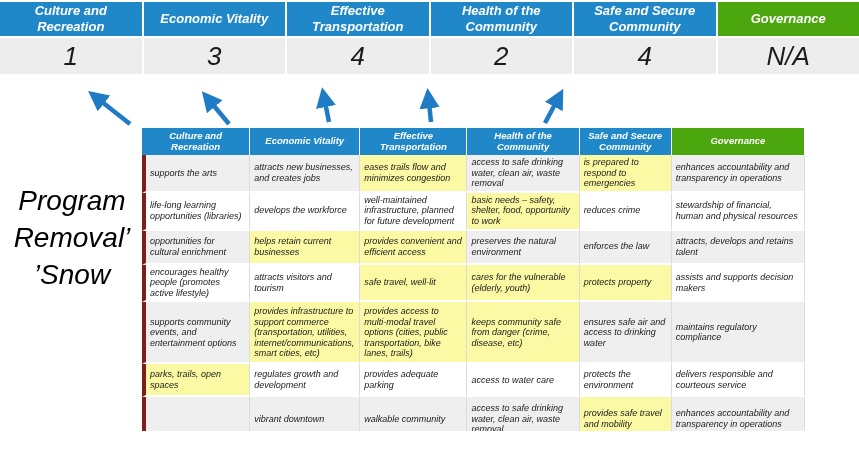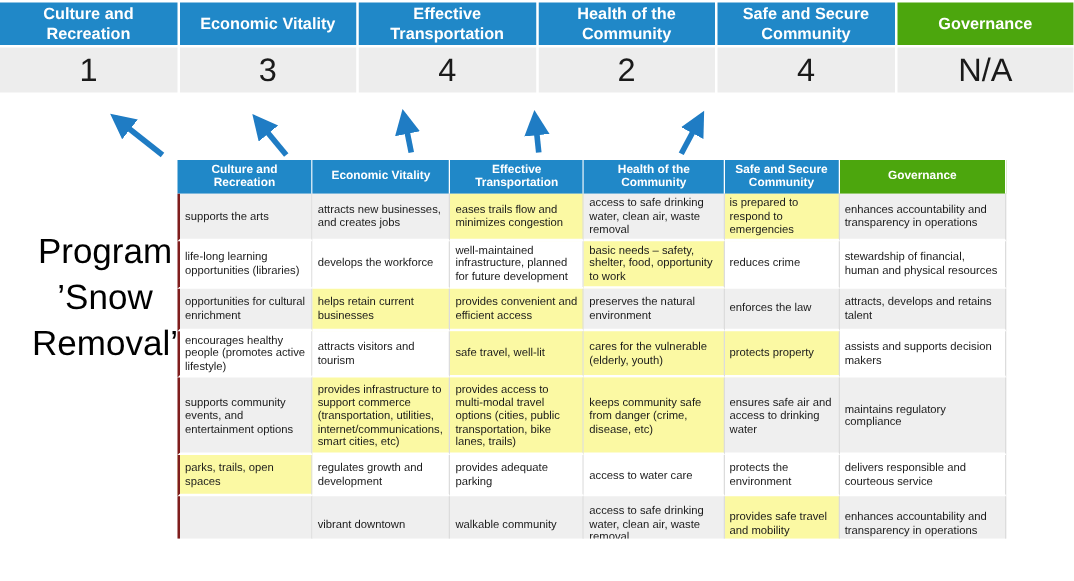--- a/index.html
+++ b/index.html
@@ -1,18 +1,18 @@
 <!DOCTYPE html>
 <html style="--blue: #2088C8; --green: #4CA60D; --arrow: #1F7CC4; --score_bg: #EDEDED; --row_alt: #EFEFEF; --highlight: #FBF9A3;"><head>
 <meta charset="utf-8">
 <style>
   * { margin:0; padding:0; box-sizing:border-box; }
   html,body { background:#fff; }
   body { font-family:"Liberation Sans", sans-serif; }
-  #slide { position:relative; width:859px; height:431px; background:#fff; overflow:hidden; }
+  #slide { position:relative; width:859px; height:431px; background:#fff; overflow:hidden;font-style:italic; }
 
   
   #score-table {
     position:absolute; left:0; top:2px; width:859px;
     display:grid; grid-template-columns:repeat(6,1fr);
     grid-template-rows:34px 36px; gap:2px; background:#fff;
   }
   .score-head {
     background:var(--blue); color:#fff; font-weight:bold; font-size:13px;
     display:flex; align-items:center; justify-content:center; text-align:center;
@@ -22,21 +22,21 @@
   .score-val {
     background:var(--score_bg); color:#1a1a1a; font-size:26px;
     display:flex; align-items:center; justify-content:center;
   }
 
   
   #arrows { position:absolute; left:0; top:0; width:859px; height:465px; pointer-events:none; color:var(--arrow); }
 
   
   #program-label {
-    position:absolute; left:12px; top:183px; width:144px;
+    position:absolute; left:0; top:183px; width:144px;
     text-align:center; font-size:28px; color:#000; line-height:1.32;
   }
 
   
   #matrix {
     position:absolute; left:142px; top:128px; width:663px;
     border-collapse:separate; border-spacing:0; table-layout:fixed;
   }
   #matrix th {
     background:var(--blue); color:#fff; font-weight:bold; font-size:9.5px;
@@ -45,21 +45,21 @@
   }
   #matrix th.green { background:var(--green); }
   #matrix th:nth-child(1){width:108px} #matrix th:nth-child(2){width:110px}
   #matrix th:nth-child(3){width:107px} #matrix th:nth-child(4){width:112px}
   #matrix th:nth-child(5){width:92px}  #matrix th:nth-child(6){width:133px}
   #matrix td {
     font-size:9px; color:#1a1a1a; line-height:1.18; vertical-align:middle;
     padding:2px 4px; background:#fff;
     border-right:1px solid #dcdcdc; border-bottom:2px solid #fff;
   }
-  #matrix td:first-child { border-left:2px solid #7f1d1d; }
+  #matrix td:first-child { border-left:4px solid #7f1d1d; }
   #matrix tbody tr:nth-child(odd) td { background:var(--row_alt); }
   #matrix tbody tr:last-child td { border-bottom:1px solid #dcdcdc; }
   #matrix td.hl { background:var(--highlight) !important; }
   #matrix tbody tr:nth-child(1){height:33px} #matrix tbody tr:nth-child(2){height:34px}
   #matrix tbody tr:nth-child(3){height:34px} #matrix tbody tr:nth-child(4){height:34px}
   #matrix tbody tr:nth-child(5){height:62px} #matrix tbody tr:nth-child(6){height:33px}
   #matrix tbody tr:nth-child(7){height:45px} #matrix tbody tr:nth-child(8){height:32px}
 </style>
 </head>
 <body>
@@ -91,22 +91,22 @@
       <line x1="130" y1="124" x2="92" y2="94" marker-end="url(#ah)"></line>
       <line x1="229" y1="124" x2="205" y2="95" marker-end="url(#ah)"></line>
       <line x1="329" y1="122" x2="323" y2="92" marker-end="url(#ah)"></line>
       <line x1="431" y1="122" x2="428" y2="93" marker-end="url(#ah)"></line>
       <line x1="545" y1="123" x2="561" y2="93" marker-end="url(#ah)"></line>
     </g>
   </svg>
 
   <div id="program-label">
     <div>Program</div>
+    <div>Removal’</div>
     <div>’Snow</div>
-    <div>Removal’</div>
   </div>
 
   <table id="matrix">
     <thead>
         <tr>
           <th class="">Culture and Recreation</th>
           <th class="">Economic Vitality</th>
           <th class="">Effective Transportation</th>
           <th class="">Health of the Community</th>
           <th class="">Safe and Secure Community</th>

